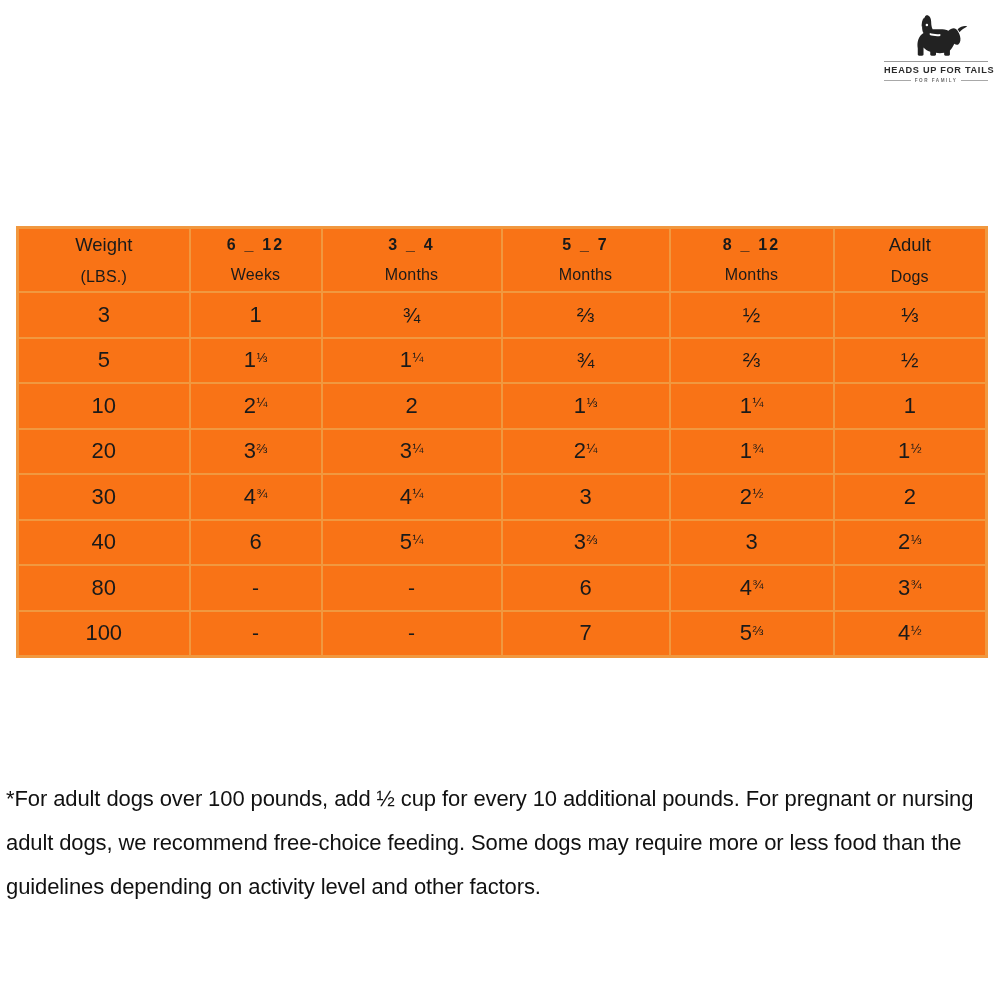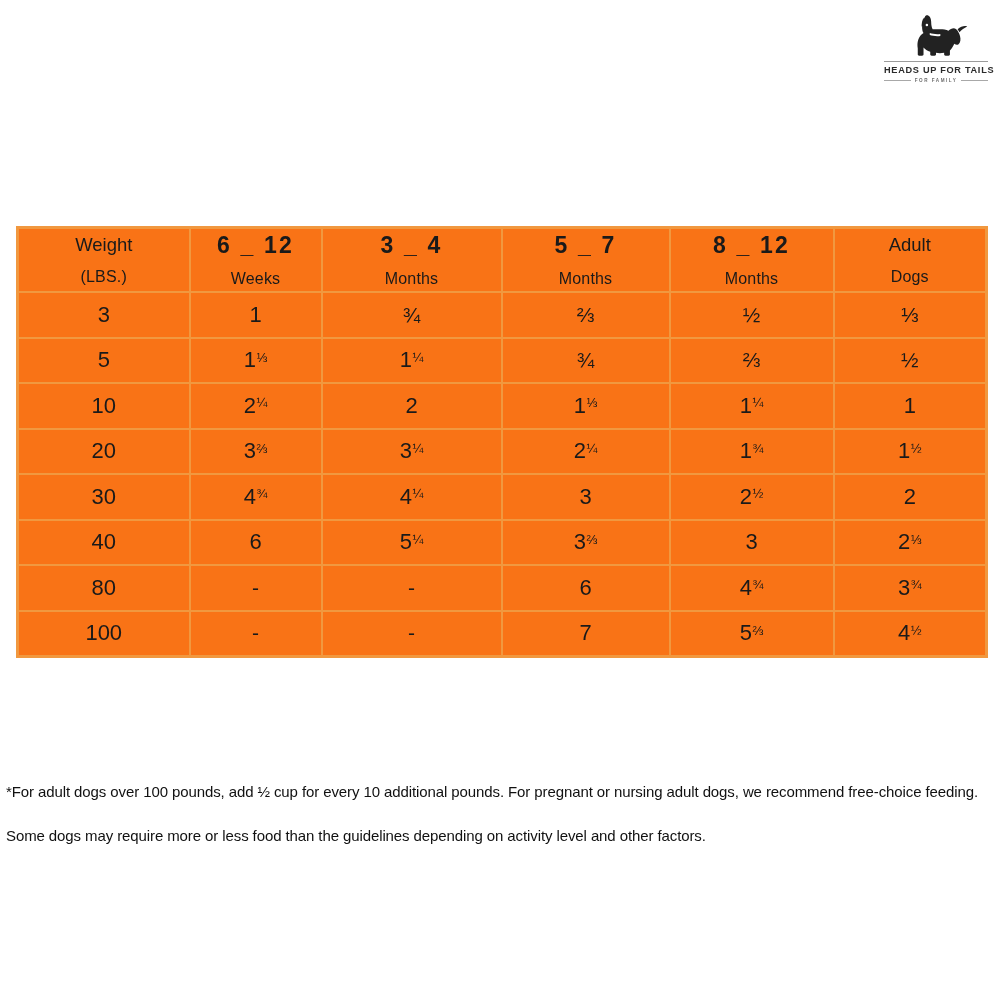--- a/index.html
+++ b/index.html
@@ -94,21 +94,21 @@
   col.c-5_7m    { width: 168px; }
   col.c-8_12m   { width: 164px; }
   col.c-adult   { width: 153px; }
 
   thead th {
     height: 62px;
     line-height: 1.25;
   }
   .hdr-top {
     display: block;
-    font-size: 23px;
+    font-size: 16px;
     font-weight: bold;
     letter-spacing: 2.2px;
   }
   .hdr-top.plain {
     font-weight: normal;
     letter-spacing: 0;
     font-size: 18.5px;
   }
   .hdr-sub {
     display: block;
@@ -143,21 +143,21 @@
     font-size: 21px;
   }
 
   
   .footnote {
     position: absolute;
     left: 6px;
     top: 755px;
     width: 990px;
     font-family: "Liberation Sans", sans-serif;
-    font-size: 15px;
+    font-size: 22px;
     line-height: 44px;
     color: #111111;
     letter-spacing: -0.1px;
   }
 </style>
 </head>
 <body>
 
 <div class="logo-block">
   <svg class="logo-mark" viewBox="0 0 150 100" aria-hidden="true">

